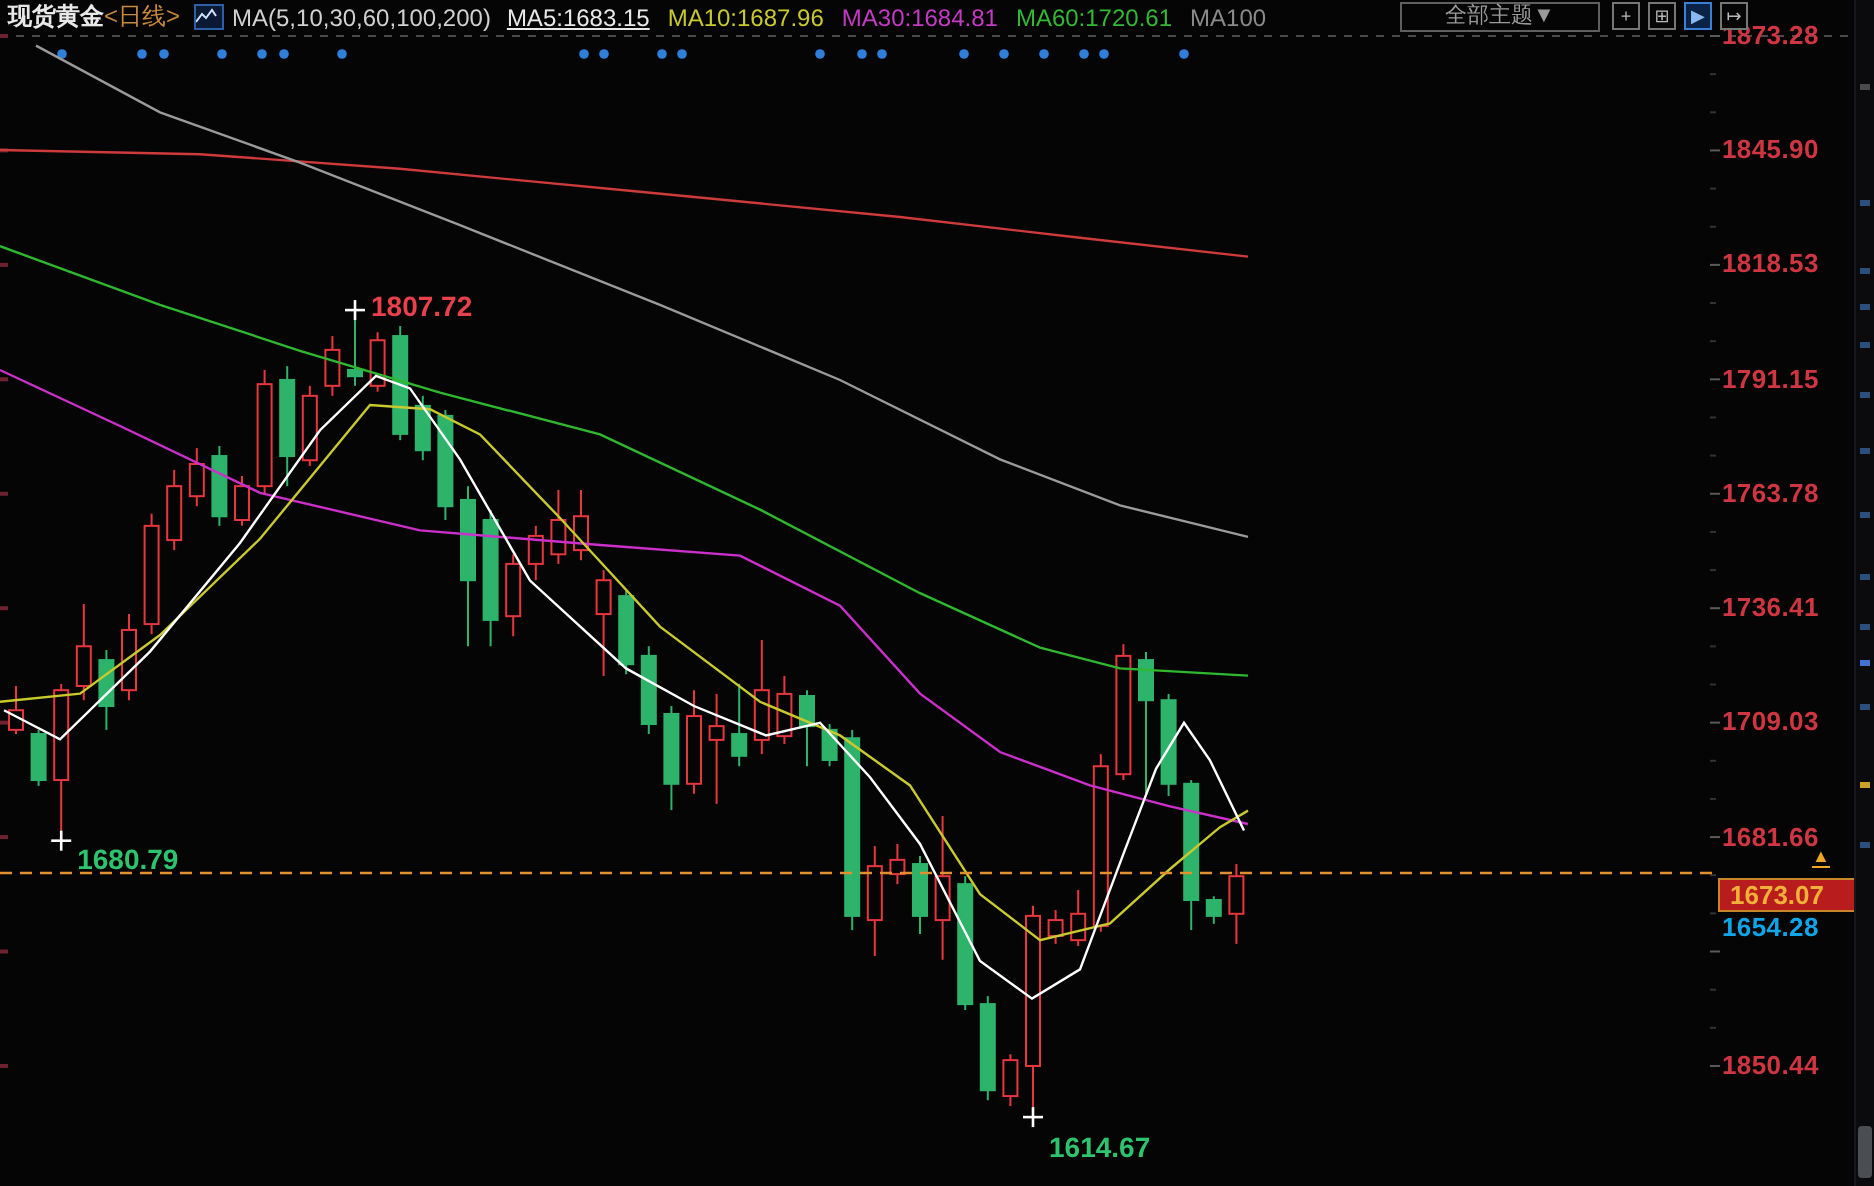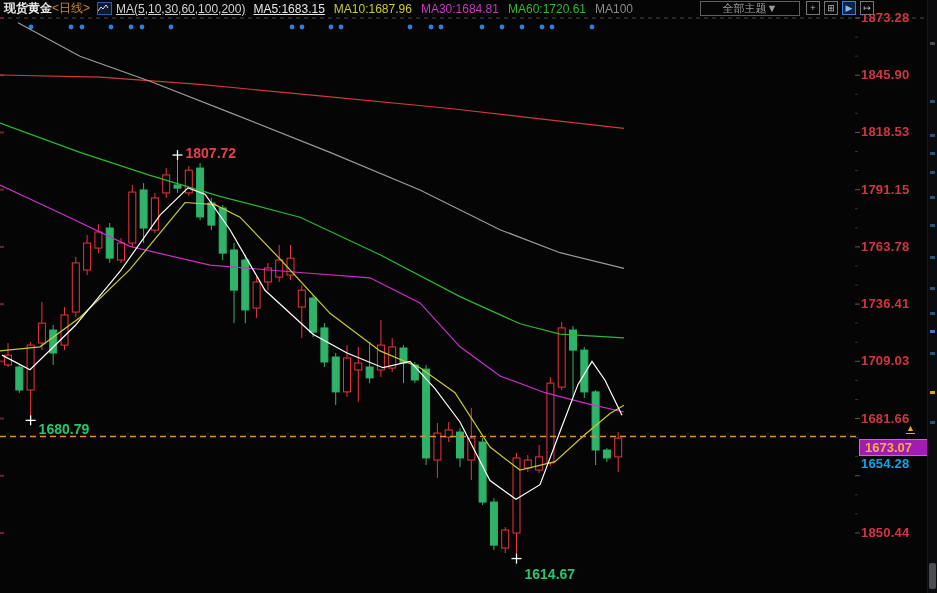--- a/index.html
+++ b/index.html
@@ -5,32 +5,32 @@
   html,body{margin:0;padding:0;background:#000;}
   .stage{position:relative;width:937px;height:593px;background:#050505;overflow:hidden;
          font-family:"Liberation Sans",sans-serif;}
   svg text{font-family:"Liberation Sans",sans-serif;}
   .toolbar{position:absolute;left:0;top:0;width:864px;height:17px;z-index:5;
            display:flex;align-items:center;font-size:12px;white-space:nowrap;}
   .title-main{color:#e8e8e8;margin-left:4px;font-weight:bold;}
   .title-period{color:#c8883a;}
   .chart-icon{display:inline-block;width:13px;height:11px;margin:0 4px 0 7px;
               border:1px solid #2d5fa8;background:#0a1a33;position:relative;}
-  .ma-group{color:#d0d0d0;margin-right:8px;text-decoration:underline;}
+  .ma-group{color:#d0d0d0;margin-right:8px;}
   #ma-legend span{margin-right:9px;}
   .dropdown{position:absolute;left:700px;top:1px;width:98px;height:13px;border:1px solid #5f5f5f;
             color:#9a9a9a;font-size:11px;line-height:13px;text-align:center;}
   .tbtn{position:absolute;top:1px;width:12px;height:12px;border:1px solid #767676;color:#b8b8b8;
         font-size:9px;line-height:12px;text-align:center;background:#060606;}
   .tbtn.active{border-color:#3c7fd6;color:#8ab8f0;background:#0b2344;}
   #chart-svg{position:absolute;left:0;top:0;}
   .yaxis-label{position:absolute;left:861px;color:#cf3642;font-size:13px;font-weight:bold;
                letter-spacing:0.2px;}
   #price-tag{position:absolute;left:859px;width:62px;height:15px;border:1px solid #c8862a;
-             background:#a21caf;color:#f0b13a;font-size:13px;font-weight:bold;
+             background:#b91c1c;color:#f0b13a;font-size:13px;font-weight:bold;
              line-height:15px;padding-left:5px;z-index:4;}
   #price-arrow{position:absolute;color:#f0a526;font-size:9px;line-height:9px;z-index:4;
                border-bottom:1px solid #f0a526;padding-bottom:0px;}
   #right-strip{position:absolute;right:0;top:0;width:9px;height:593px;background:#0b0b0d;
                border-left:1px solid #17181c;z-index:6;}
   .strip-mark{position:absolute;left:2px;width:5px;height:3px;}
   .strip-thumb{position:absolute;left:1px;width:7px;background:#4a4d52;border-radius:2px;}
 </style>
 </head>
 <body>

